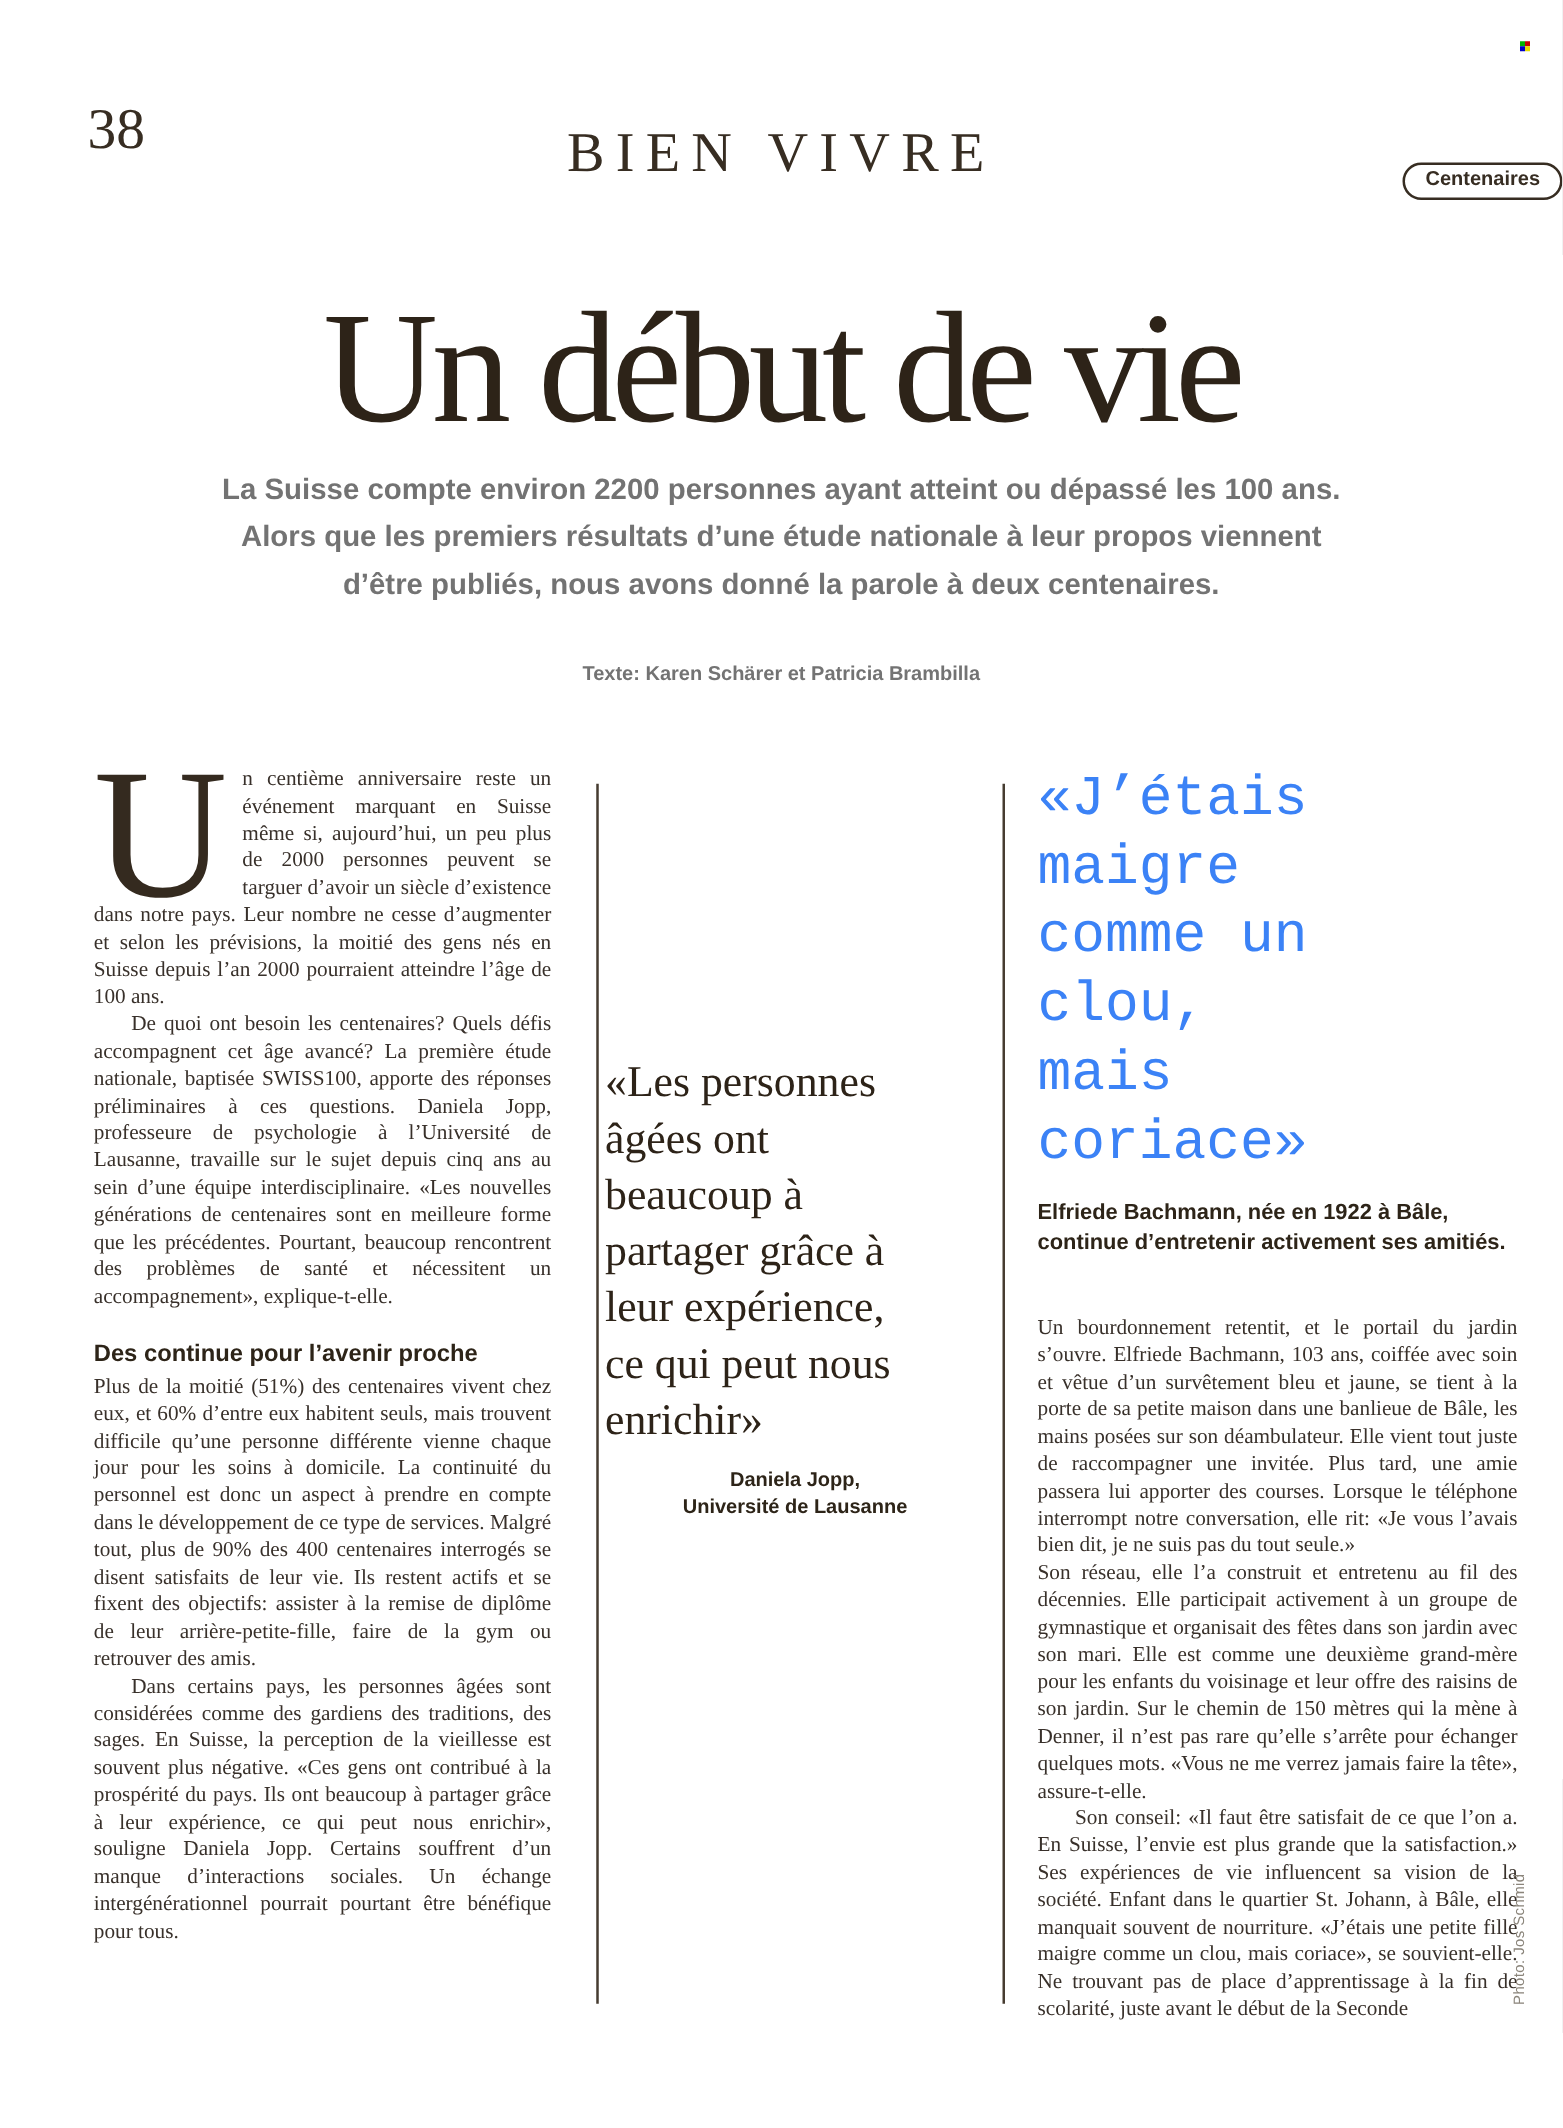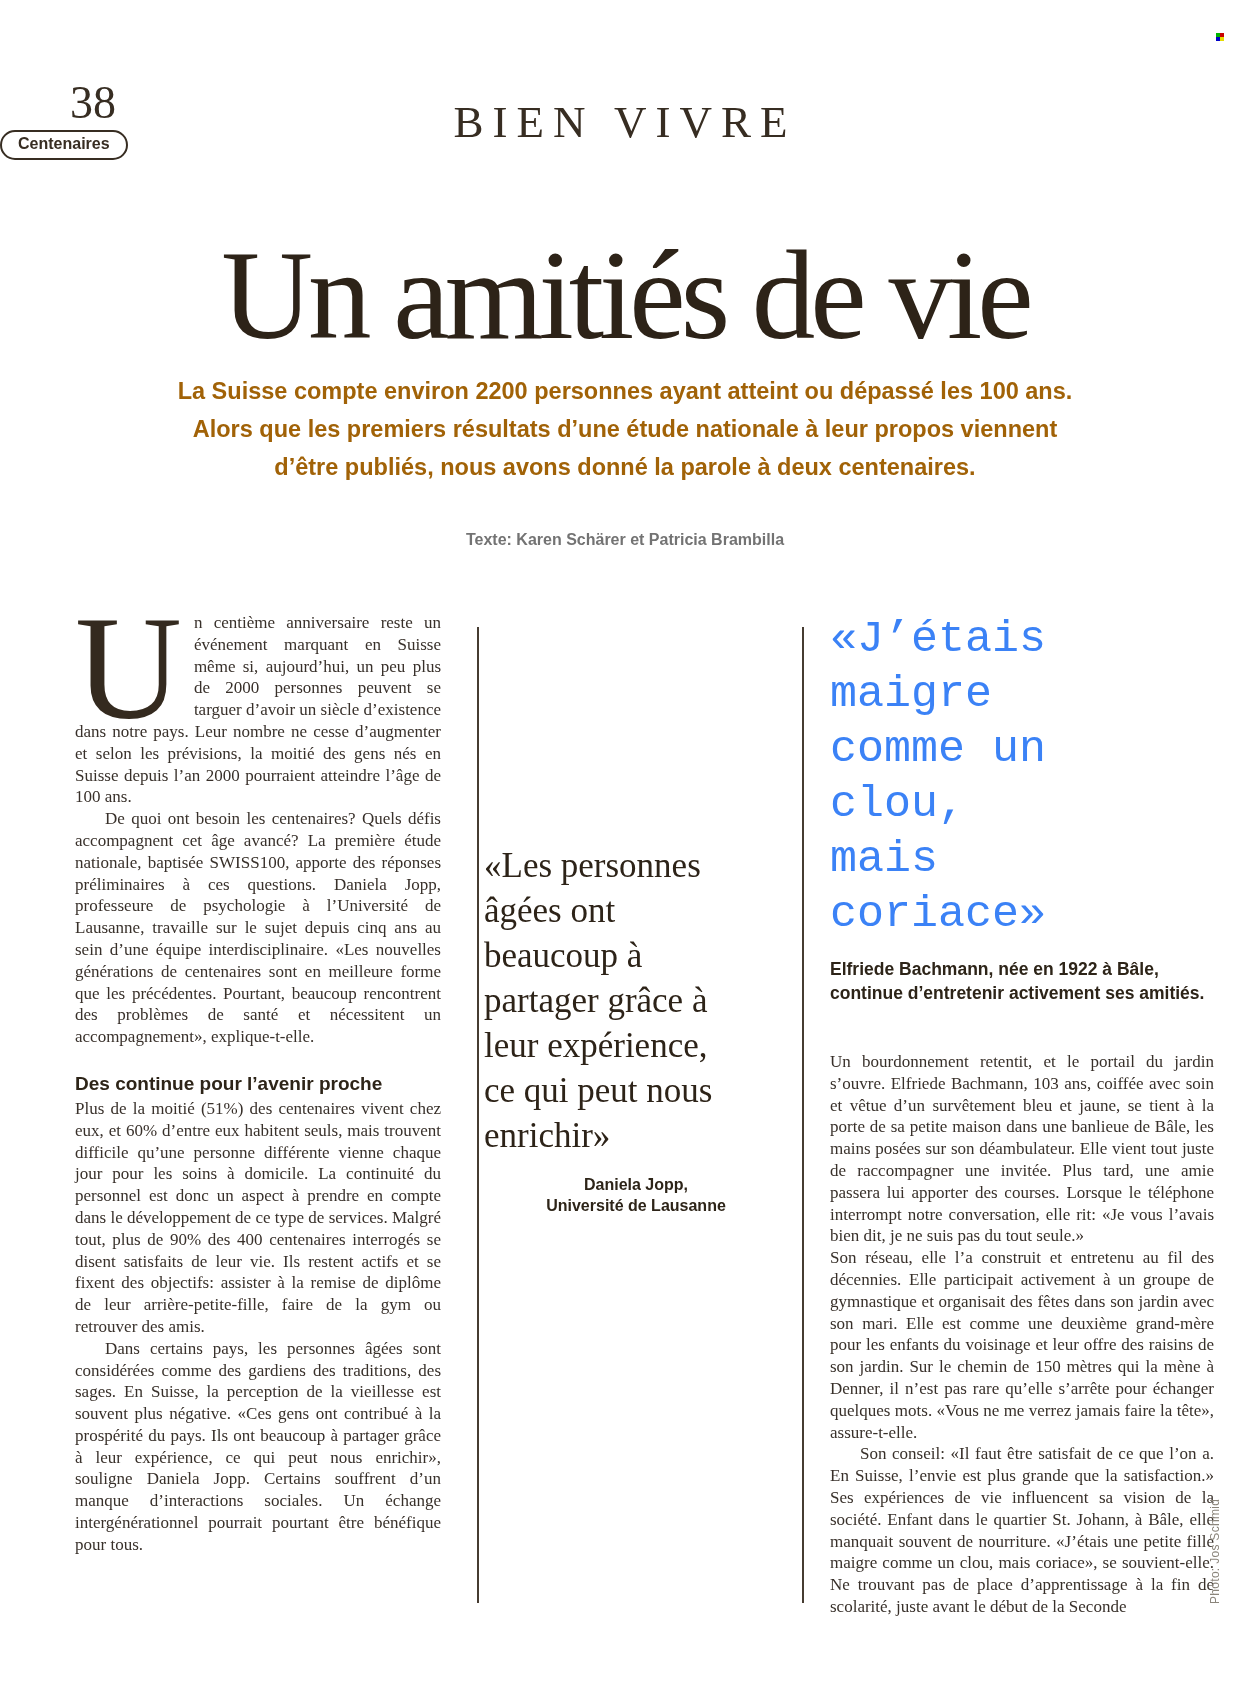--- a/index.html
+++ b/index.html
@@ -9,36 +9,36 @@
     font-family:"Liberation Serif", serif; color:#38302a;
   }
   .abs { position:absolute; }
 
   
   .page-number { left:70px; top:80px; font-size:46px; line-height:1; color:#372d22; }
   .section-title {
     left:0; right:0; top:100px; text-align:center;
     font-size:45px; line-height:1; letter-spacing:9px; color:#372d22;
   }
-  .pill-row { left:0; right:0; top:130px; display:flex; justify-content:flex-start; }
+  .pill-row { left:0; right:0; top:130px; display:flex; justify-content:flex-end; }
   .pill {
     border:2px solid #372d22; border-radius:16px; padding:3px 16px 5px;
     font-family:"Liberation Sans", sans-serif; font-weight:700;
     font-size:16px; color:#372d22; background:#fff;
   }
 
   
   .article-title {
     left:0; right:0; top:232px; text-align:center;
     font-size:127px; line-height:1.0; letter-spacing:-5px; color:#2d2318;
   }
   .standfirst {
     left:0; right:0; top:372px; text-align:center;
     font-family:"Liberation Sans", sans-serif; font-weight:700;
-    font-size:23.5px; line-height:38px; color:#a16207;
+    font-size:23.5px; line-height:38px; color:#737373;
   }
   .byline {
     left:0; right:0; top:531px; text-align:center;
     font-family:"Liberation Sans", sans-serif; font-weight:700;
     font-size:16px; color:#737373;
   }
 
   
   .col { font-size:17px; line-height:21.8px; text-align:justify; }
   .col p { margin:0; }
@@ -107,21 +107,21 @@
     <span class="pill">Centenaires</span>
   </div>
 
   <div class="abs reg-mark">
     <span style="background:#00b400"></span>
     <span style="background:#c80000"></span>
     <span style="background:#0000c8"></span>
     <span style="background:#e6dc00"></span>
   </div>
 
-  <div class="abs article-title">Un amitiés de vie</div>
+  <div class="abs article-title">Un début de vie</div>
   <div class="abs standfirst">La Suisse compte environ 2200 personnes ayant atteint ou dépassé les 100 ans.<br>Alors que les premiers résultats d’une étude nationale à leur propos viennent<br>d’être publiés, nous avons donné la parole à deux centenaires.</div>
   <div class="abs byline">Texte: Karen Schärer et Patricia Brambilla</div>
 
   <div class="abs v-rule rule-left"></div>
   <div class="abs v-rule rule-right"></div>
 
   <div class="abs col left-col">
     <p><span class="dropcap">U</span><span>n centième anniversaire reste un événement marquant en Suisse même si, aujourd’hui, un peu plus de 2000 personnes peuvent se targuer d’avoir un siècle d’existence dans notre pays. Leur nombre ne cesse d’augmenter et selon les prévisions, la moitié des gens nés en Suisse depuis l’an 2000 pourraient atteindre l’âge de 100 ans.</span></p>
     <p class="indent">De quoi ont besoin les centenaires? Quels défis accompagnent cet âge avancé? La première étude nationale, baptisée SWISS100, apporte des réponses préliminaires à ces questions. Daniela Jopp, professeure de psychologie à l’Université de Lausanne, travaille sur le sujet depuis cinq ans au sein d’une équipe interdisciplinaire. «Les nouvelles générations de centenaires sont en meilleure forme que les précédentes. Pourtant, beaucoup rencontrent des problèmes de santé et nécessitent un accompagnement», explique-t-elle.</p>
     <p class="sub-heading">Des continue pour l’avenir proche</p>

